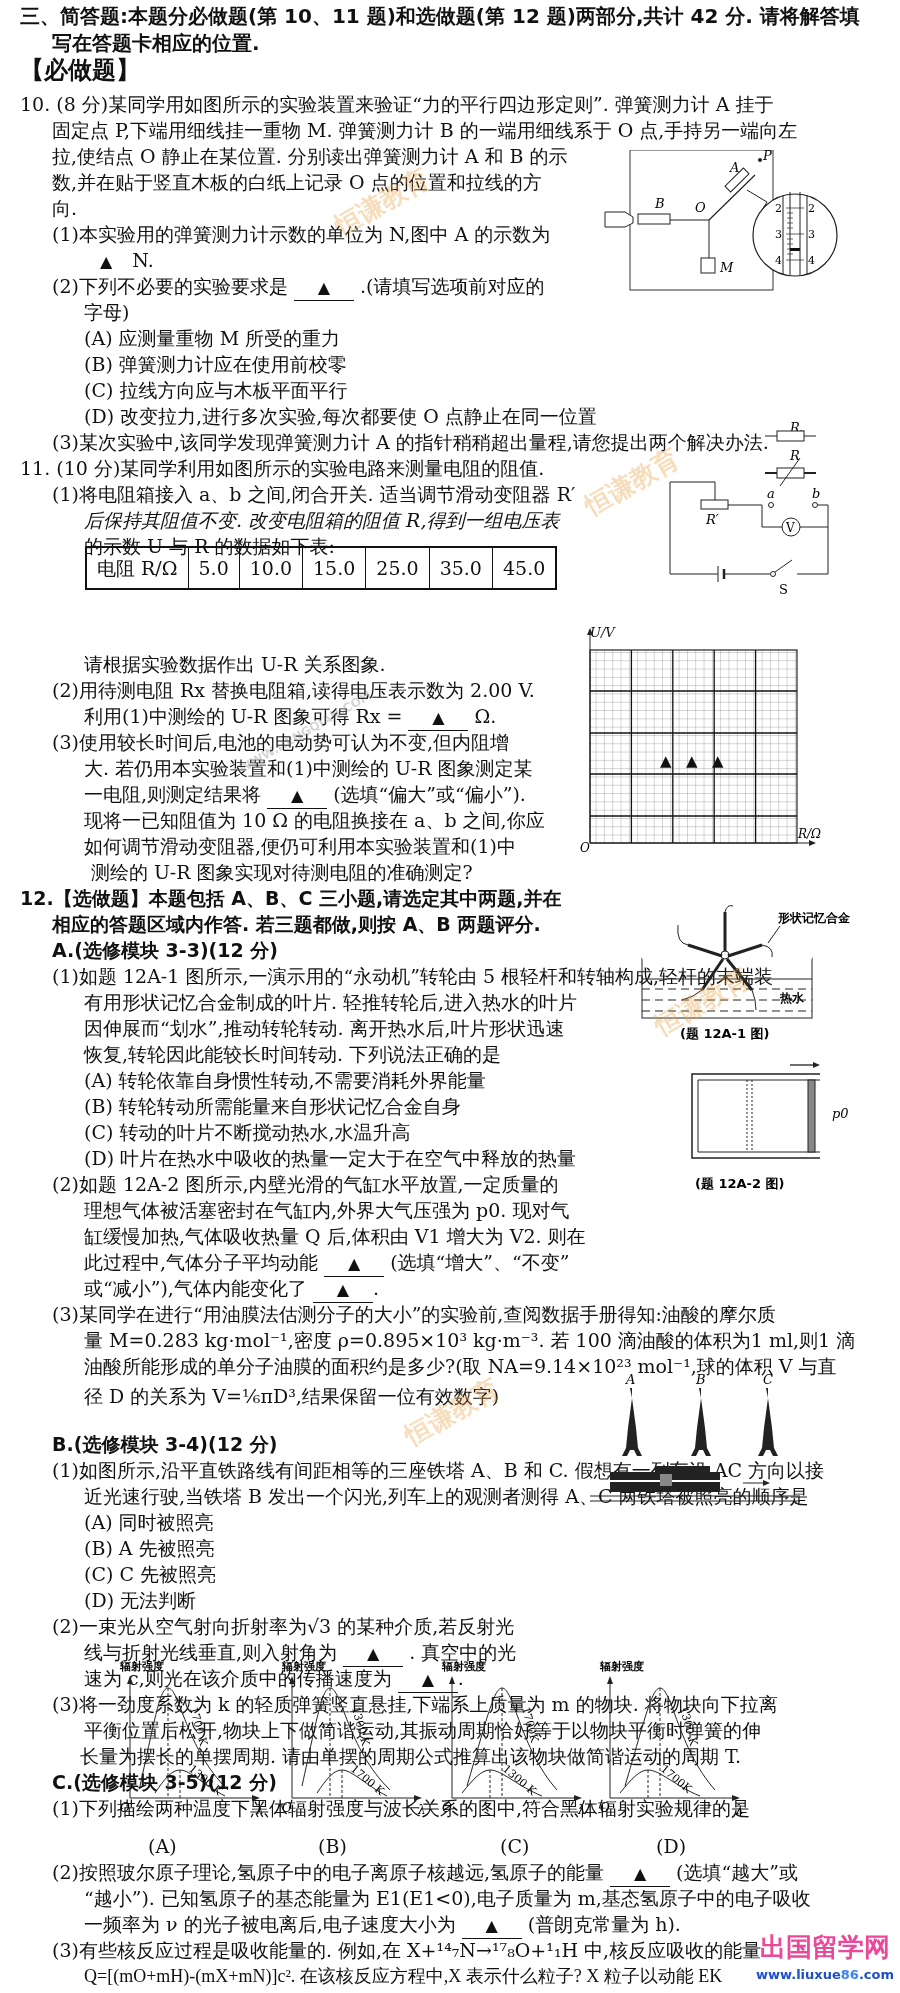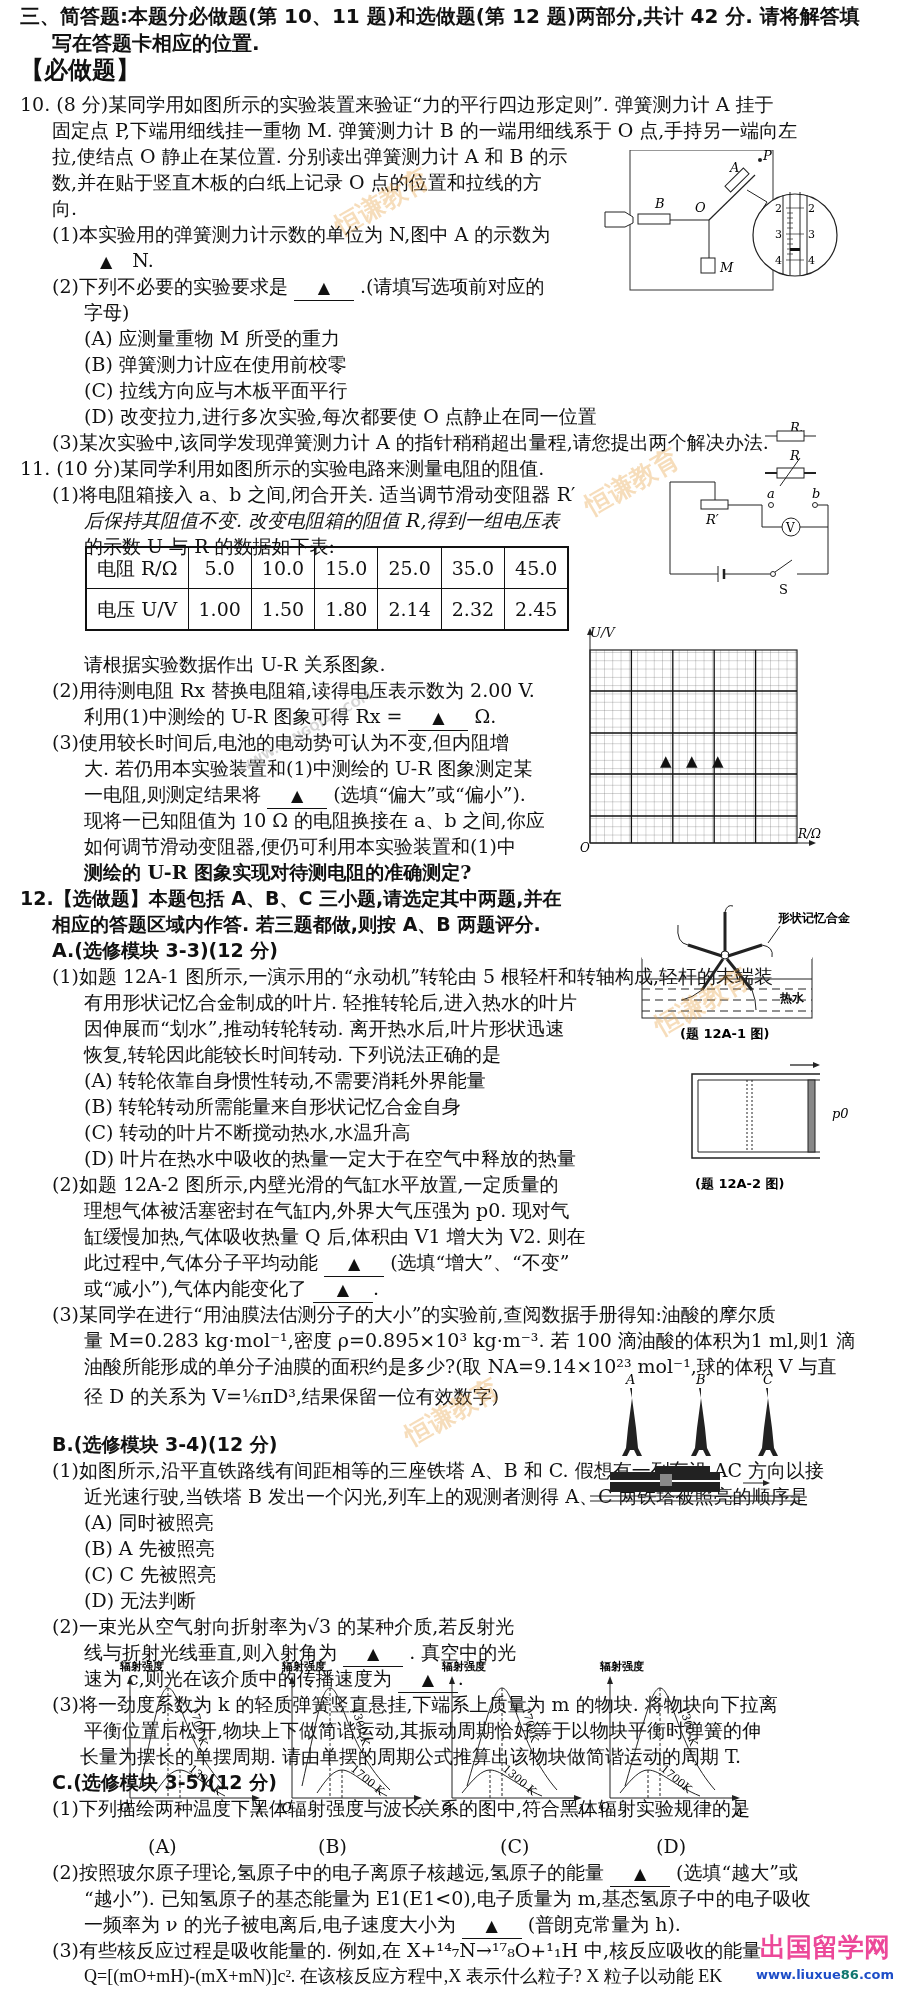--- a/index.html
+++ b/index.html
@@ -10,21 +10,21 @@
   .b { font-weight:bold; font-family:"DejaVu Sans","Liberation Sans",sans-serif; }
   .blank { display:inline-block; min-width:60px; border-bottom:1px solid #111; text-align:center; }
   .tri { font-size:16px; }
   table.data { position:absolute; border-collapse:collapse; font-size:19px; }
   table.data td { border:1.5px solid #111; padding:0 10px; height:40px; text-align:center; }
   table.data { border:2px solid #111; }
   .wm { position:absolute; color:#e8a040; opacity:0.35; font-family:"DejaVu Sans",sans-serif; font-weight:bold; transform:rotate(-30deg); pointer-events:none; }
   .logo { position:absolute; right:6px; bottom:6px; text-align:center; font-family:"DejaVu Sans",sans-serif; }
   .logo .cn { font-size:26px; font-weight:bold; color:#ec4899; line-height:30px; }
   .logo .url { font-size:13px; color:#1e4ec8; font-weight:bold; }
-  .logo .url span { color:#0f766e; }
+  .logo .url span { color:#3b82f6; }
 </style>
 </head>
 <body>
 
 <div class="line b" style="left:20px;top:4px;font-size:20px;">三、简答题:本题分必做题(第 10、11 题)和选做题(第 12 题)两部分,共计 42 分. 请将解答填</div>
 <div class="line b" style="left:52px;top:31px;font-size:20px;">写在答题卡相应的位置.</div>
 <div class="line b" style="left:20px;top:58px;font-size:24px;">【必做题】</div>
 
 <div>
   <div class="line" style="left:20px;top:92px;">10. (8 分)某同学用如图所示的实验装置来验证“力的平行四边形定则”. 弹簧测力计 A 挂于</div>
@@ -104,49 +104,40 @@
     <tbody>
         <tr>
       <td>电阻 R/Ω</td>
       <td>5.0</td>
       <td>10.0</td>
       <td>15.0</td>
       <td>25.0</td>
       <td>35.0</td>
       <td>45.0</td>
     </tr>
-    <tr>
-      <td>电压 U/V</td>
-      <td>1.00</td>
-      <td>1.50</td>
-      <td>1.80</td>
-      <td>2.14</td>
-      <td>2.32</td>
-      <td>2.45</td>
-    </tr>
   </tbody>
     </table>
 
   <div class="line" style="left:84px;top:652px;">请根据实验数据作出 U-R 关系图象.</div>
   <div class="line" style="left:52px;top:678px;">(2)用待测电阻 Rx 替换电阻箱,读得电压表示数为 2.00 V.</div>
   <div class="line" style="left:84px;top:704px;">
     <span>利用(1)中测绘的 U-R 图象可得 Rx =</span>
     <span class="blank"><span class="tri">▲</span></span>
     <span>Ω.</span>
   </div>
   <div class="line" style="left:52px;top:730px;">(3)使用较长时间后,电池的电动势可认为不变,但内阻增</div>
   <div class="line" style="left:84px;top:756px;">大. 若仍用本实验装置和(1)中测绘的 U-R 图象测定某</div>
   <div class="line" style="left:84px;top:782px;">
     <span>一电阻,则测定结果将</span>
     <span class="blank"><span class="tri">▲</span></span>
     <span>(选填“偏大”或“偏小”).</span>
   </div>
   <div class="line" style="left:84px;top:808px;">现将一已知阻值为 10 Ω 的电阻换接在 a、b 之间,你应</div>
   <div class="line" style="left:84px;top:834px;">如何调节滑动变阻器,便仍可利用本实验装置和(1)中</div>
-  <div class="line" style="left:84px;top:860px;font-weight:bold;">测绘的 U-R 图象实现对待测电阻的准确测定?</div>
+  <div class="line" style="left:91px;top:860px;">测绘的 U-R 图象实现对待测电阻的准确测定?</div>
 
   <svg class="abs" style="left:640px;top:420px;" width="240" height="180">
     <text x="150" y="12" font-size="13" font-style="italic">R<tspan font-size="9" dy="3">x</tspan></text>
     <line x1="125" y1="16" x2="137" y2="16" stroke="#222"></line>
       <rect x="137" y="11" width="27" height="10" fill="#fff" stroke="#222"></rect>
       <line x1="164" y1="16" x2="176" y2="16" stroke="#222"></line>
     <text x="150" y="40" font-size="13" font-style="italic">R</text>
     <line x1="125" y1="53" x2="137" y2="53" stroke="#222" stroke-width="2"></line>
       <rect x="137" y="48" width="27" height="10" fill="#fff" stroke="#222"></rect>
       <line x1="164" y1="53" x2="176" y2="53" stroke="#222" stroke-width="2"></line>

